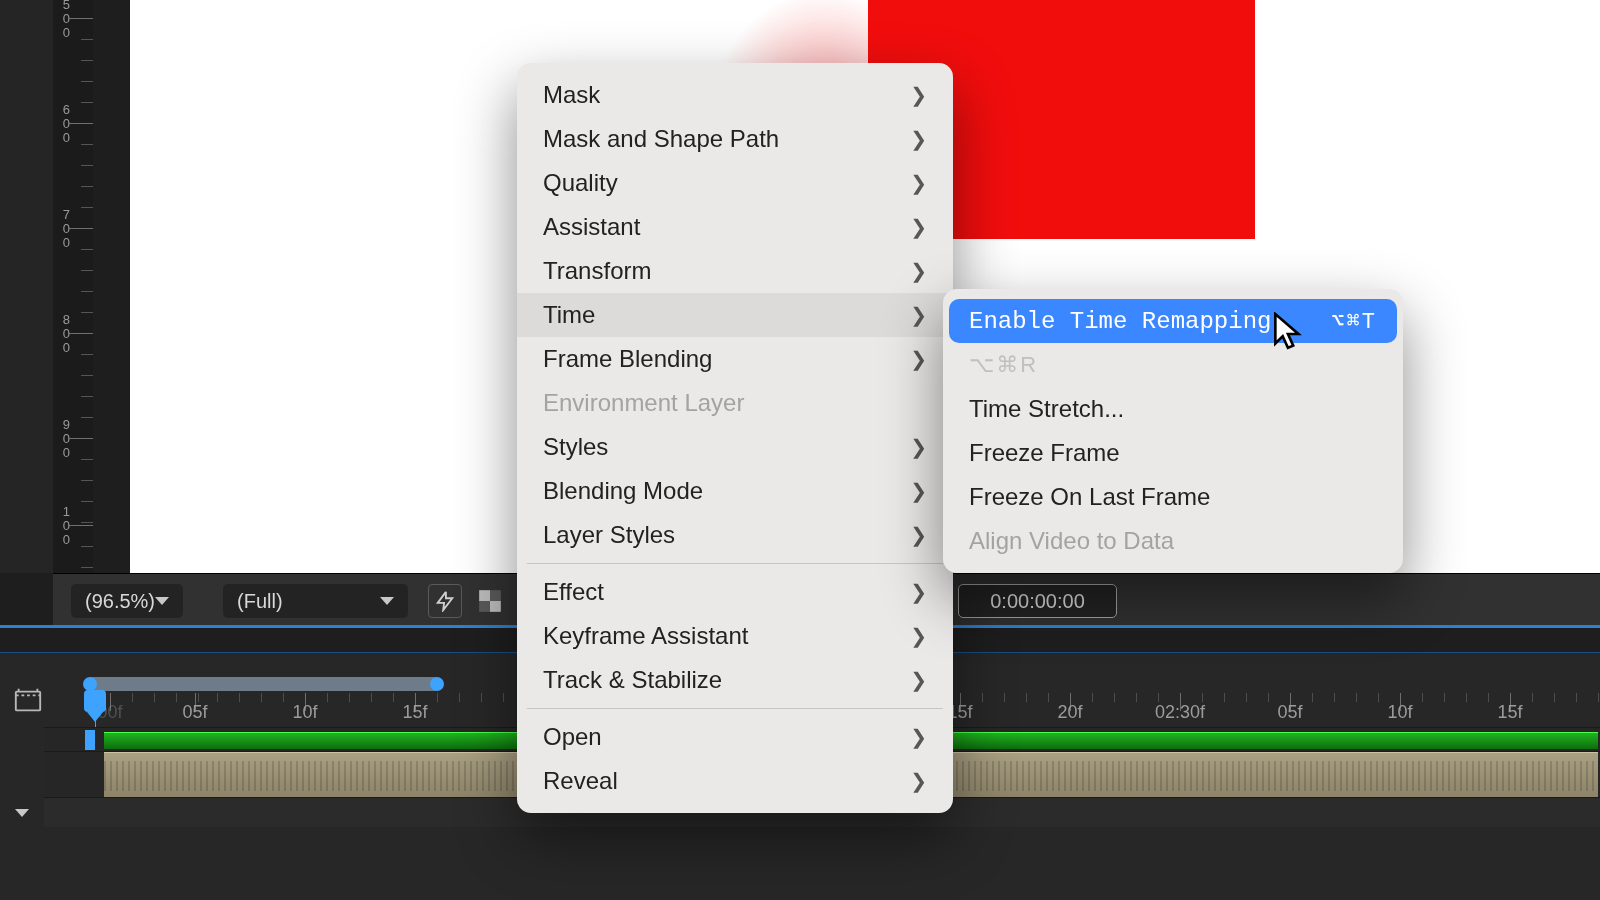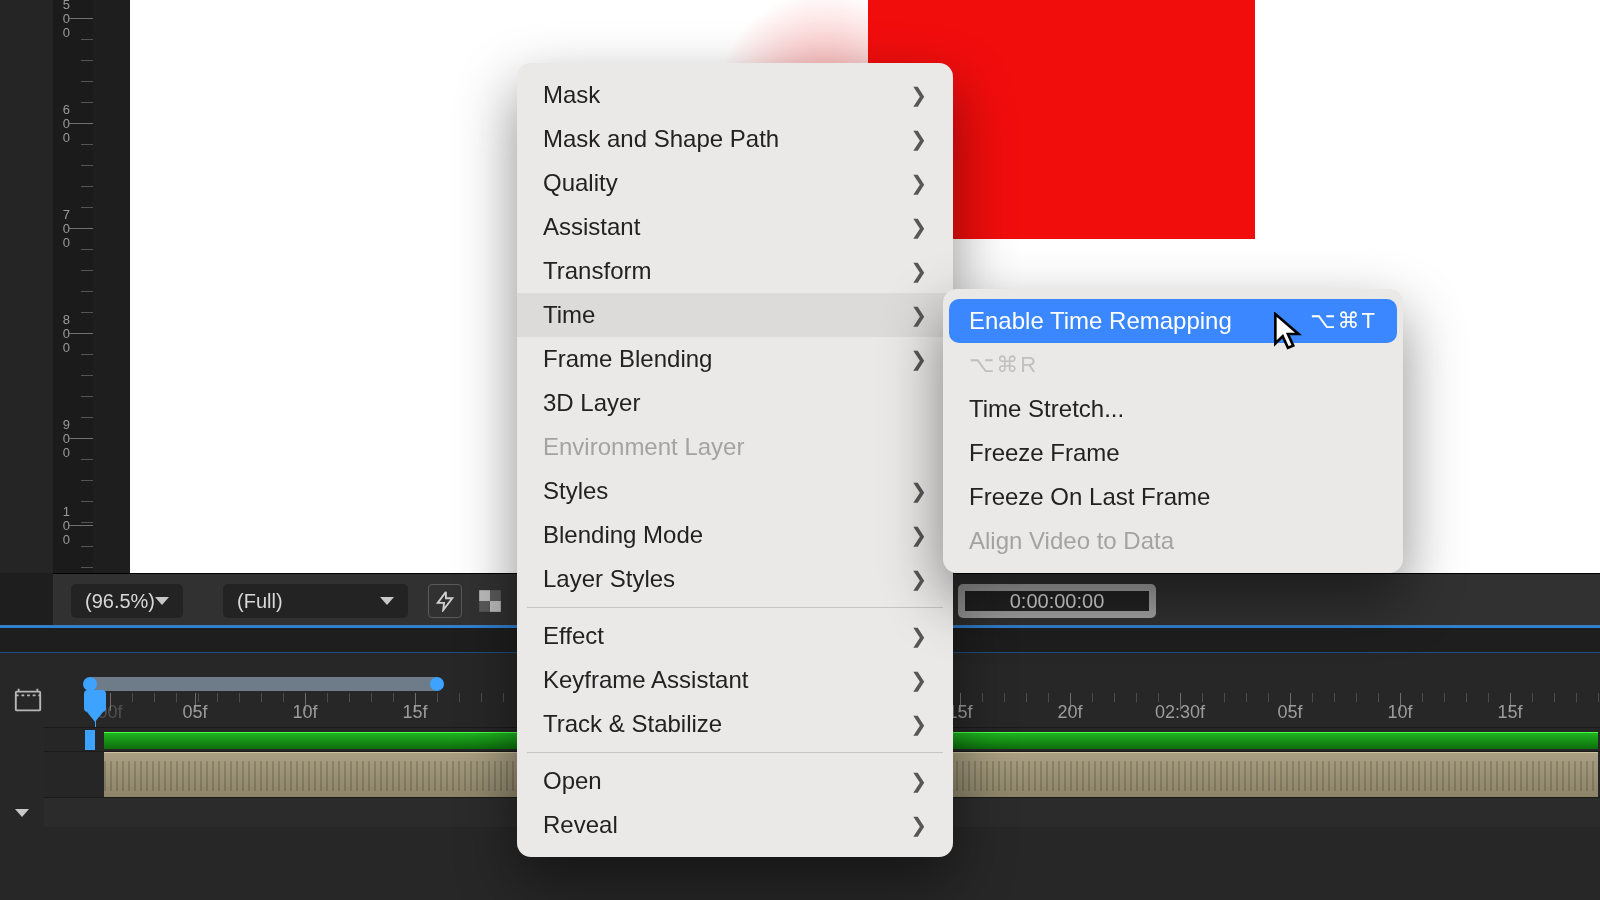--- a/index.html
+++ b/index.html
@@ -19,21 +19,21 @@
 
   
   .statusbar{position:absolute;left:53px;top:573px;height:52px;width:1550px;background:#313131;border-top:1px solid #000;}
   .statusbar .pill{position:absolute;top:10px;height:34px;background:#232323;border-radius:5px;display:flex;align-items:center;padding:0 14px;color:#d8d8d8;font-size:20px;}
   .zoom-pill{left:18px;width:112px;justify-content:space-between;}
   .res-pill{left:170px;width:185px;justify-content:space-between;}
   .chev{width:0;height:0;border-left:7px solid transparent;border-right:7px solid transparent;border-top:8px solid #c8c8c8;display:inline-block;}
   .icon-btn{position:absolute;top:10px;width:34px;height:34px;display:flex;align-items:center;justify-content:center;color:#cfcfcf;}
   .bolt-btn{left:375px;border:1px solid #5a5a5a;border-radius:4px;}
   .checker-btn{left:420px;}
-  .timecode-pill{left:905px;width:198px;border:7px solid #a3a3a3;color:#d8d8d8;justify-content:center;}
+  .timecode-pill{left:905px;width:159px;border:1px solid #a3a3a3;color:#d8d8d8;justify-content:center;}
 
   .timeline-hline{position:absolute;left:0;top:625px;height:28px;width:1600px;background:#1e1e1e;border-top:1px solid #3a7bbf;border-bottom:1px solid #1a4d80;}
   .timeline-hline::before{content:"";position:absolute;left:0;right:0;top:0;height:2px;background:#2e82d6;}
 
   
   .timeline{position:absolute;left:0;top:653px;width:1600px;height:247px;background:#272727;}
 
   .comp-icon{position:absolute;left:13px;top:33px;width:30px;height:30px;}
   .comp-icon svg{width:100%;height:100%;}
 
@@ -64,21 +64,21 @@
   .menu .row{display:flex;align-items:center;justify-content:space-between;height:44px;padding:0 26px;font-size:24px;cursor:default;}
   .menu .row .lbl{white-space:nowrap;}
   .menu .row .arrow{color:#575757;font-size:20px;}
   .menu .row.disabled{color:#a3a3a3;}
   .menu .row.hover-parent{background:#dddada;}
   .menu .sep{height:1px;background:#c7c5c5;margin:6px 10px;}
 
   .menu-main{left:517px;top:63px;width:436px;}
   .menu-sub{left:943px;top:289px;width:460px;}
   .menu-sub .row{height:44px;}
-  .menu-sub .row.hl{background:#3a87ff;color:#fff;border-radius:10px;margin:0 6px;padding:0 20px;}
+  .menu-sub .row.hl{background:#3a87ff;color:#fff;border-radius:10px;margin:0 6px;padding:0 20px;font-family:Liberation Mono, monospace;}
   .menu-sub .short{color:#888;font-size:22px;letter-spacing:2px;}
   .menu-sub .row.hl .short{color:#fff;}
   .menu-sub .row.disabled .short{color:#c0c0c0;}
 
   
   .cursor{position:absolute;left:1272px;top:312px;width:34px;height:42px;pointer-events:none;}
   .cursor svg{width:100%;height:100%;}
 
   
   .farleft{position:absolute;left:0;top:0;width:53px;height:573px;background:#252525;}
@@ -306,23 +306,20 @@
       <span class="arrow">❯</span>
     </div>
     <div class="row hover-parent">
       <span class="lbl">Time</span>
       <span class="arrow">❯</span>
     </div>
     <div class="row">
       <span class="lbl">Frame Blending</span>
       <span class="arrow">❯</span>
     </div>
-    <div class="row">
-      <span class="lbl">3D Layer</span>
-    </div>
     <div class="row disabled">
       <span class="lbl">Environment Layer</span>
     </div>
     <div class="row">
       <span class="lbl">Styles</span>
       <span class="arrow">❯</span>
     </div>
     <div class="row">
       <span class="lbl">Blending Mode</span>
       <span class="arrow">❯</span>

